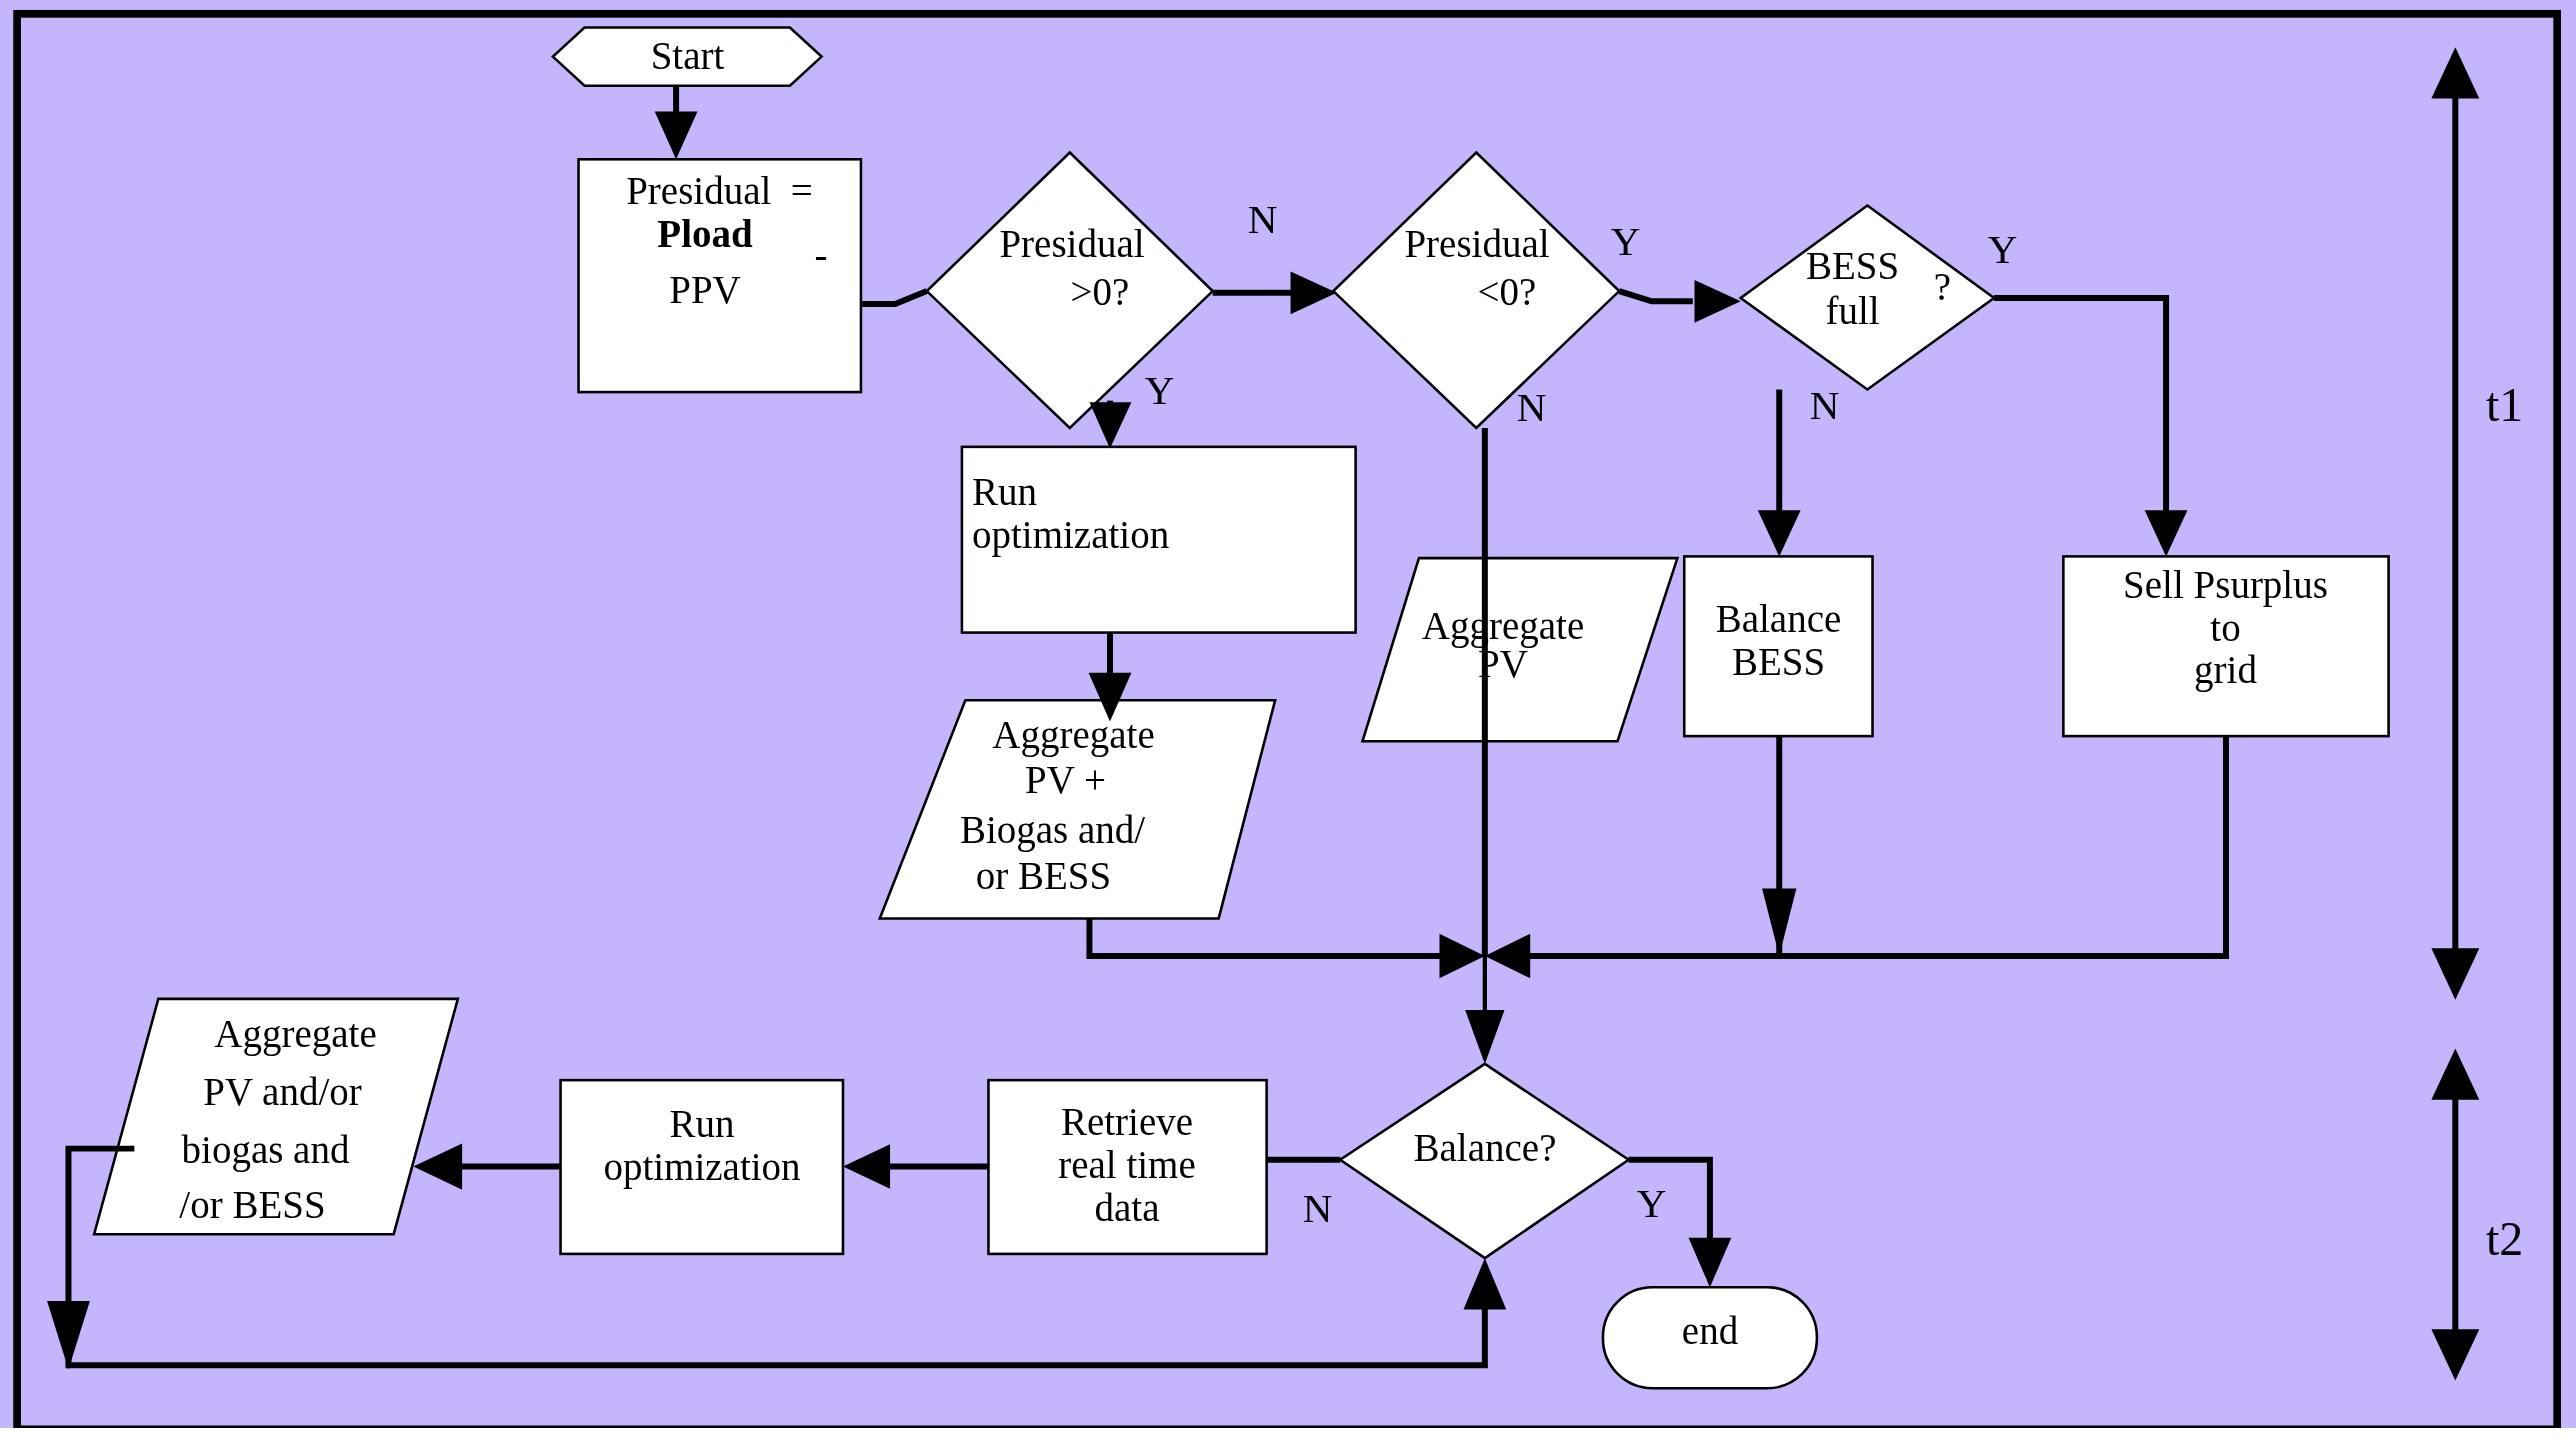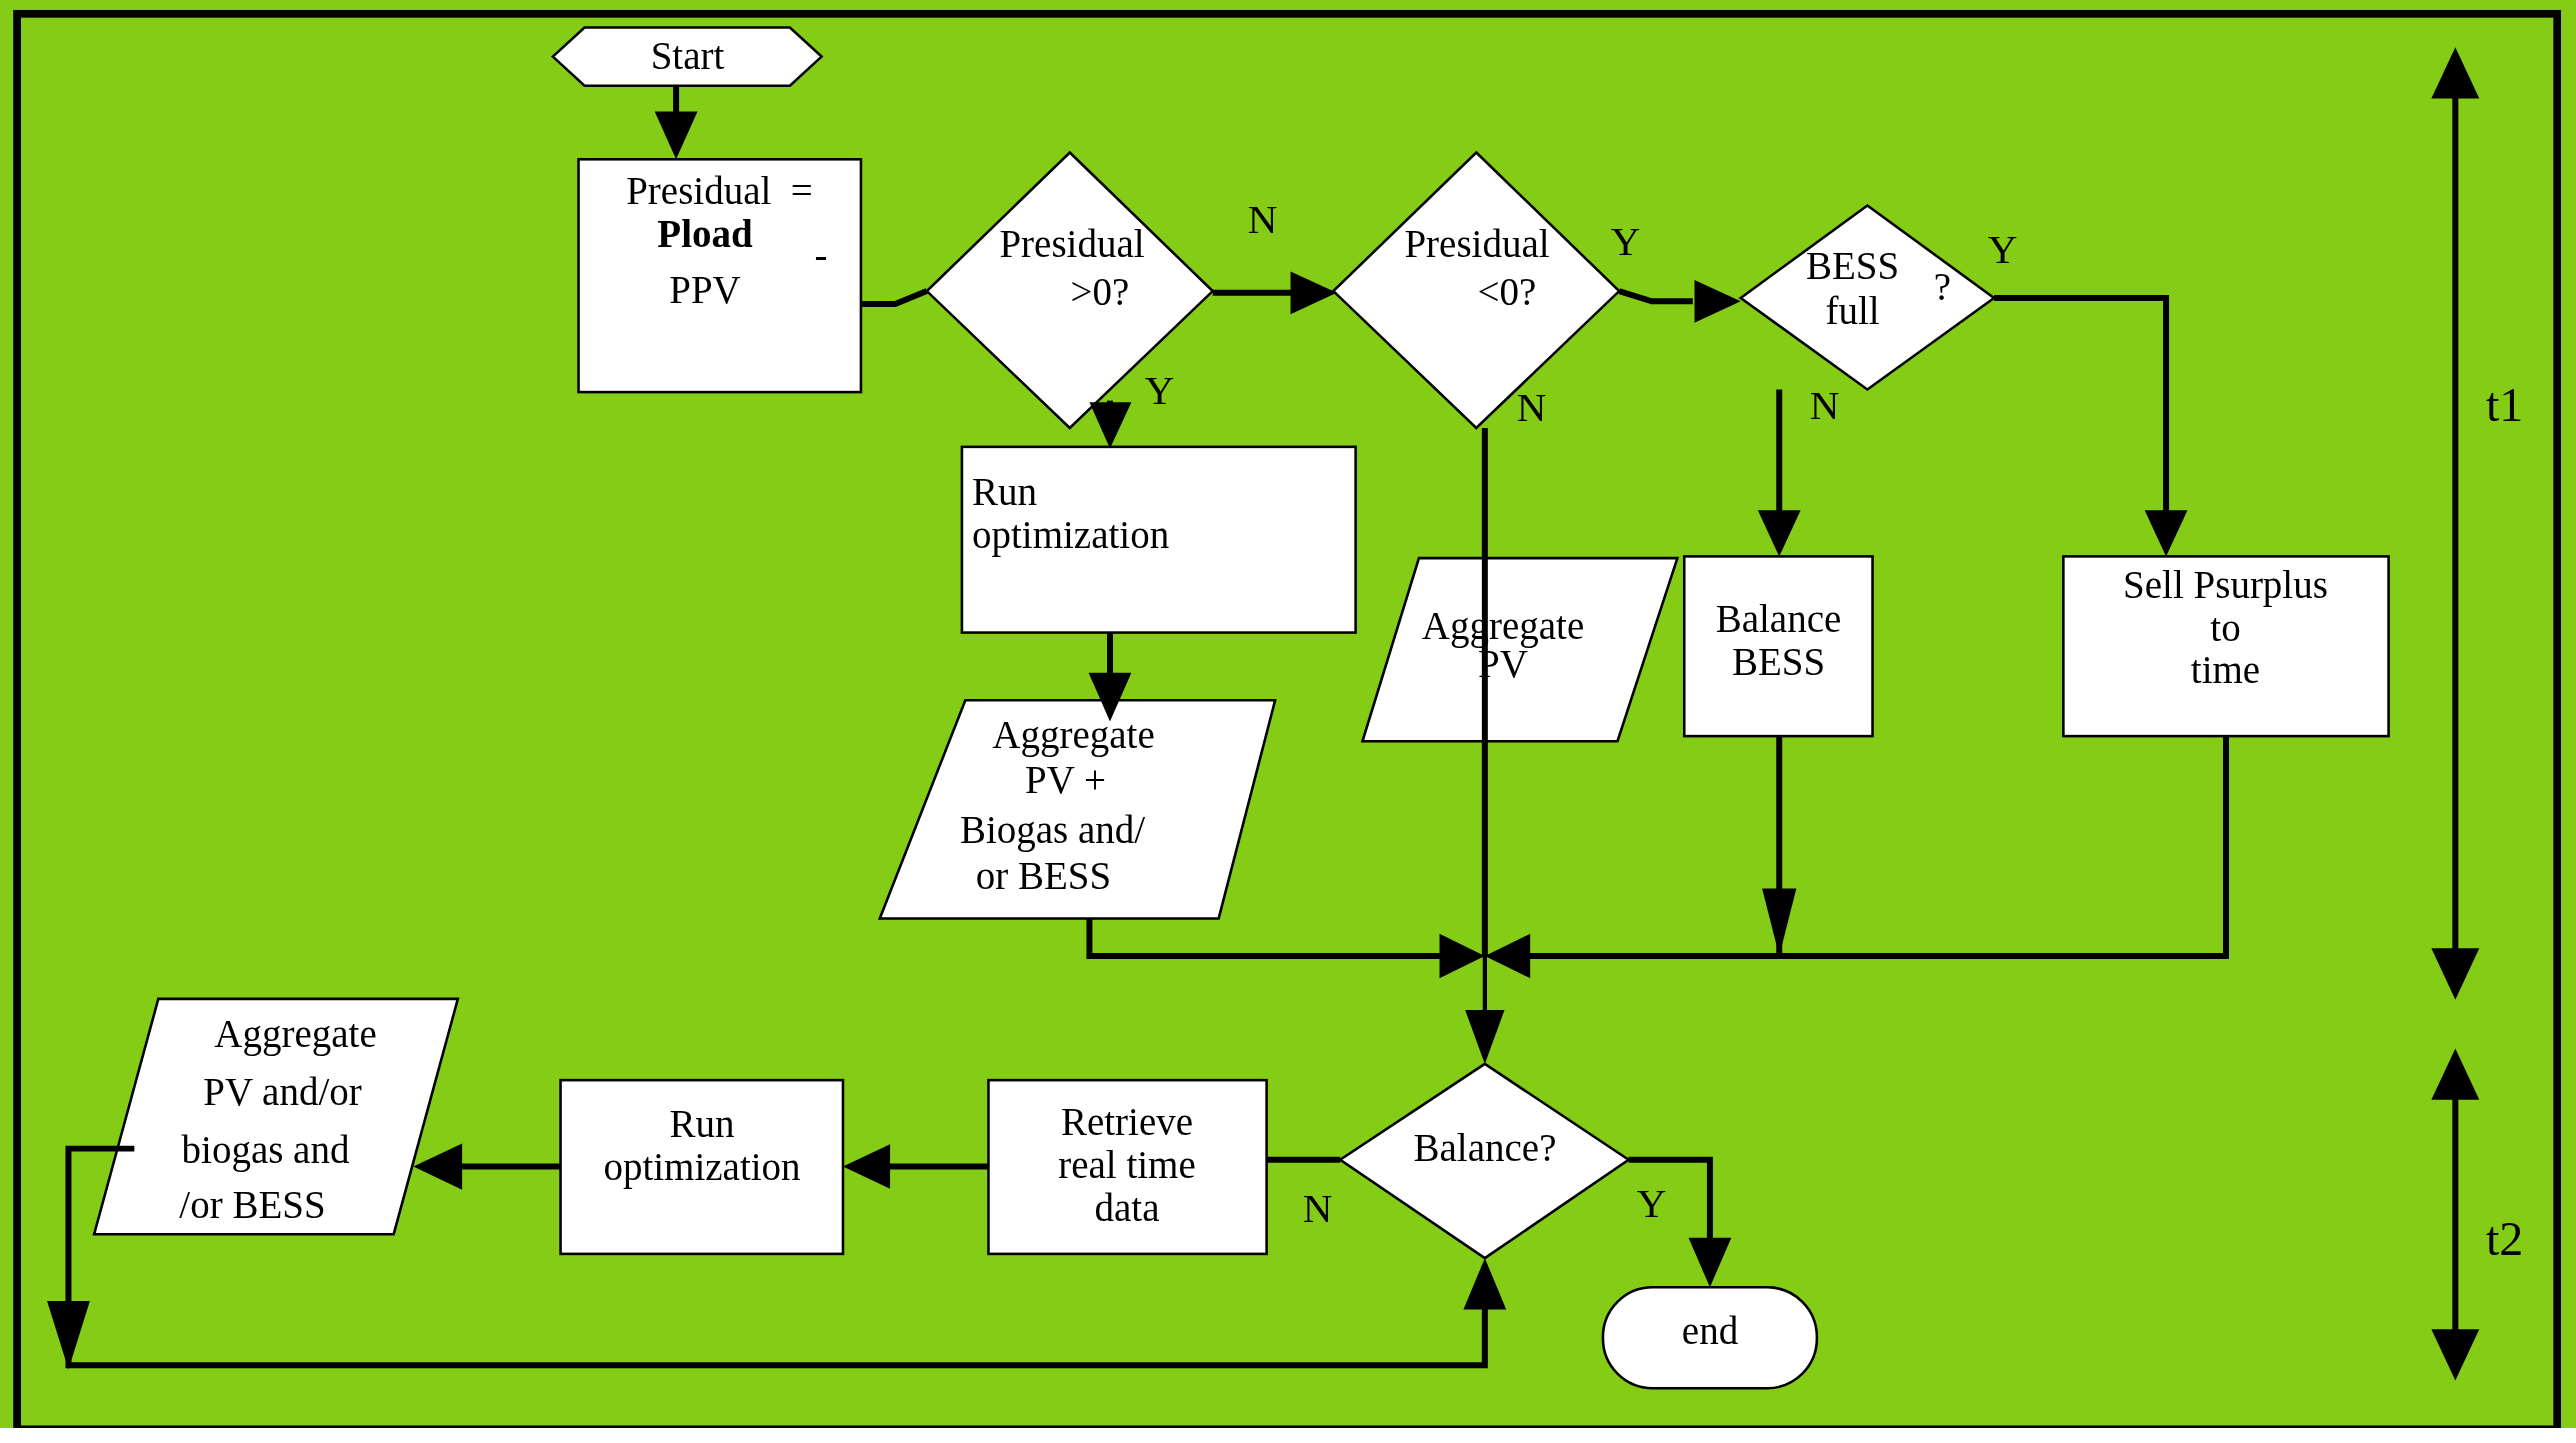--- a/index.html
+++ b/index.html
@@ -5,21 +5,21 @@
 <style>
   html, body {
     margin: 0;
     padding: 0;
     background: #ffffff;
   }
   #stage {
     position: relative;
     width: 2576px;
     height: 1428px;
-    background: #84cc16;
+    background: #c4b5fd;
     font-family: "Liberation Serif", "DejaVu Serif", serif;
     overflow: hidden;
   }
   #flow-svg {
     position: absolute;
     left: 0;
     top: 0;
     width: 2576px;
     height: 1444px;
   }
@@ -200,21 +200,21 @@
   <div class="lbl node-text" style="left:864px; top:856px; width:359px;">or BESS</div>
 
   <div class="lbl node-text" style="left:1362px; top:606px; width:282px;">Aggregate</div>
   <div class="lbl node-text" style="left:1362px; top:644px; width:282px;">PV</div>
 
   <div class="lbl node-text" style="left:1676px; top:599px; width:205px;">Balance</div>
   <div class="lbl node-text" style="left:1676px; top:642px; width:205px;">BESS</div>
 
   <div class="lbl node-text" style="left:2063px; top:565px; width:325px;">Sell Psurplus</div>
   <div class="lbl node-text" style="left:2063px; top:608px; width:325px;">to</div>
-  <div class="lbl node-text" style="left:2063px; top:650px; width:325px;">time</div>
+  <div class="lbl node-text" style="left:2063px; top:650px; width:325px;">grid</div>
 
   <div class="lbl node-text" style="left:1344px; top:1128px; width:282px;">Balance?</div>
 
   <div class="lbl node-text" style="left:988px; top:1102px; width:278px;">Retrieve</div>
   <div class="lbl node-text" style="left:988px; top:1145px; width:278px;">real time</div>
   <div class="lbl node-text" style="left:988px; top:1188px; width:278px;">data</div>
 
   <div class="lbl node-text" style="left:561px; top:1104px; width:282px;">Run</div>
   <div class="lbl node-text" style="left:548px; top:1147px; width:308px;">optimization</div>
 

